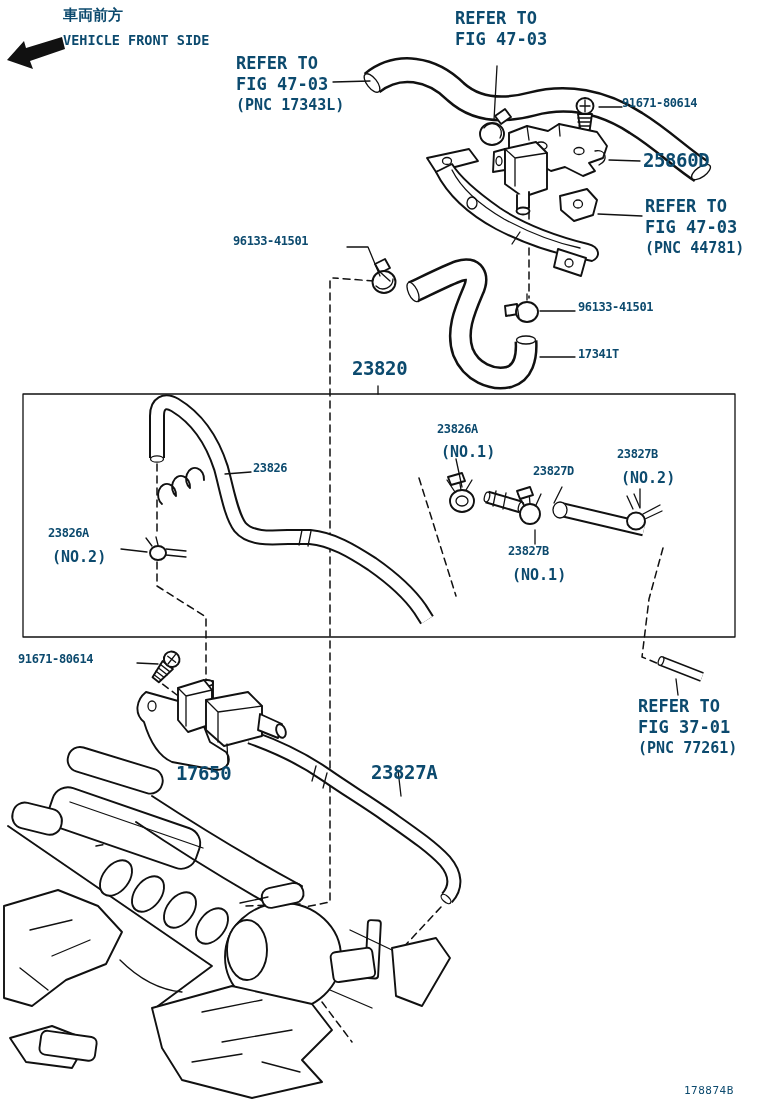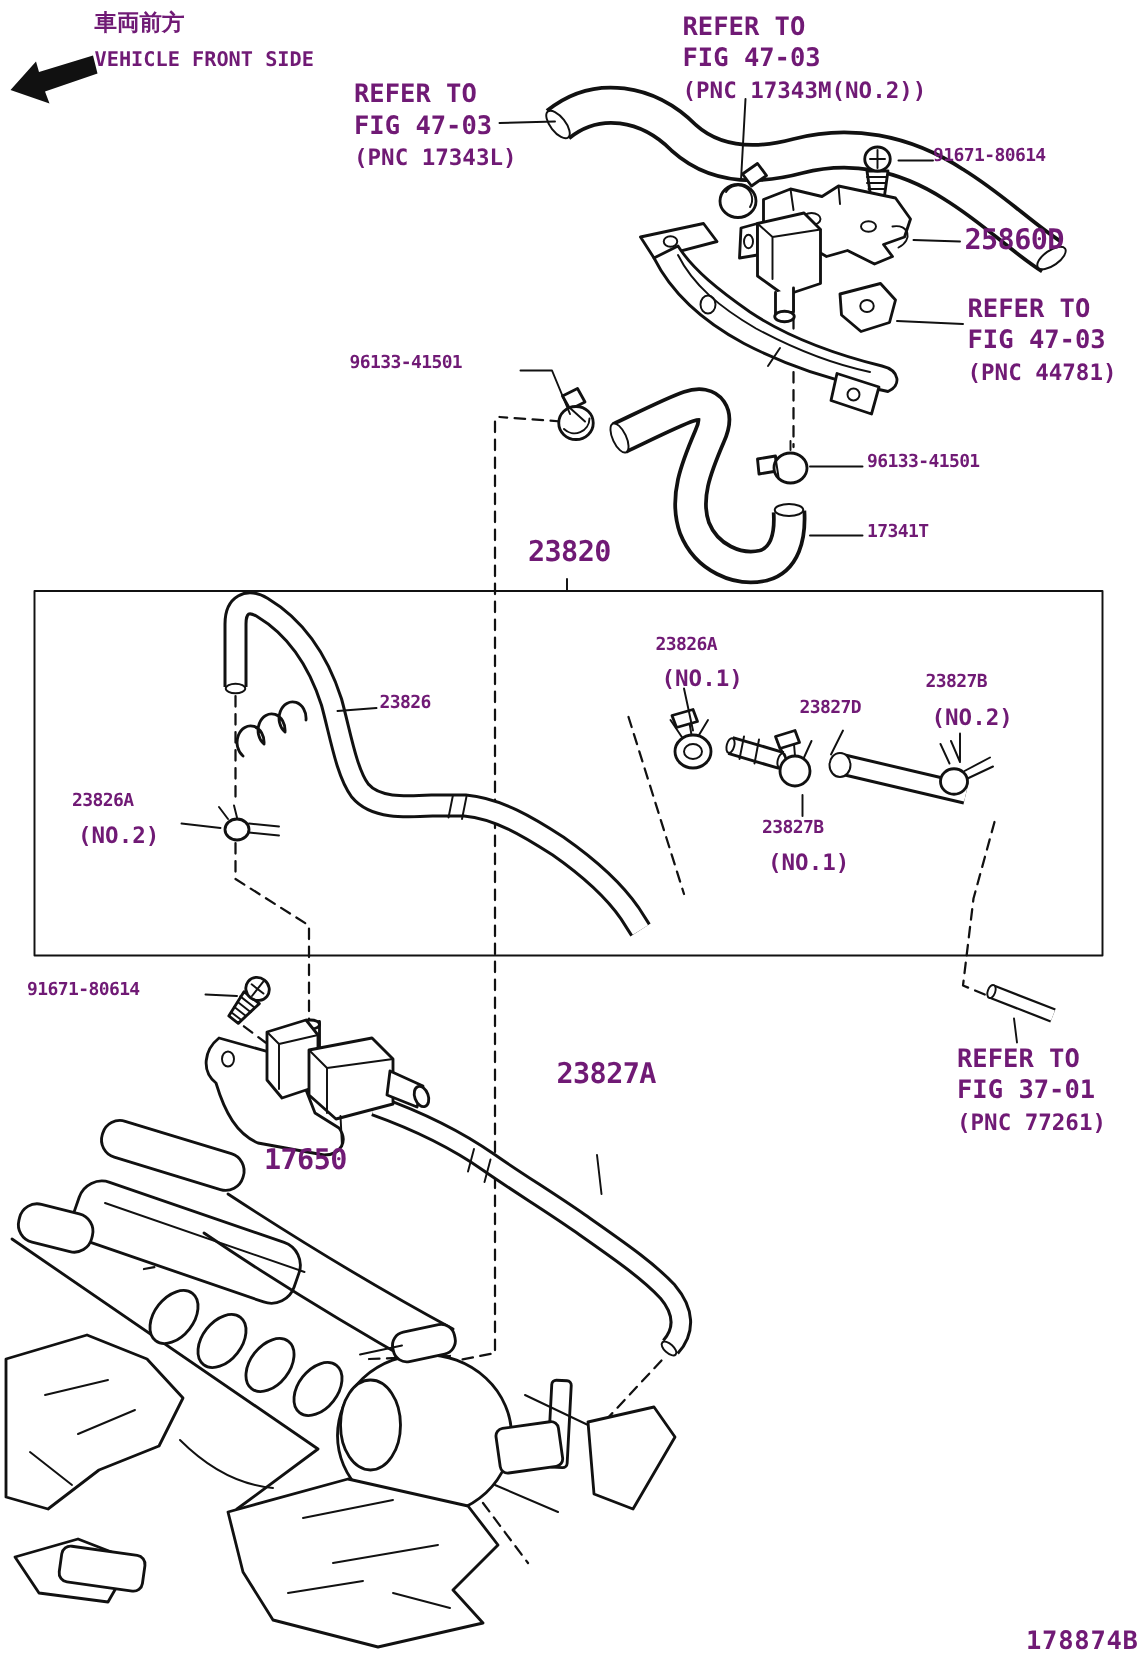--- a/index.html
+++ b/index.html
@@ -1,28 +1,28 @@
 <!DOCTYPE html>
 <html><head>
 <meta charset="utf-8">
 <style>
   html,body{margin:0;padding:0;background:#fff;}
   .stage{position:relative;width:760px;height:1112px;background:#fff;overflow:hidden;
-         font-family:"DejaVu Sans Mono","Liberation Mono",monospace;color:#701a75;}
+         font-family:"DejaVu Sans Mono","Liberation Mono",monospace;color:#0c4a6e;}
   .stage svg{position:absolute;left:0;top:0;}
   .lbl{position:absolute;font-weight:bold;font-size:12px;letter-spacing:-0.4px;
        white-space:nowrap;line-height:1;}
   .big{font-size:19px;}
   .sub{position:absolute;font-weight:bold;font-size:15px;white-space:nowrap;line-height:1;}
   .ref{position:absolute;font-weight:bold;font-size:17px;line-height:21px;white-space:nowrap;}
   .ref .pnc{font-size:15px;font-weight:bold;}
   .plain{position:absolute;font-size:13.5px;font-weight:bold;white-space:nowrap;line-height:1;}
   .jp{position:absolute;font-family:"DejaVu Sans","Liberation Sans",sans-serif;
       font-weight:bold;font-size:15px;white-space:nowrap;line-height:1;}
-  .docnum{position:absolute;font-size:17px;font-weight:bold;letter-spacing:0.5px;}
+  .docnum{position:absolute;font-size:11px;font-weight:normal;letter-spacing:0.5px;}
   
   .ln{stroke:#111;fill:none;stroke-width:1.9;stroke-linecap:round;stroke-linejoin:round;}
   .fw{fill:#fff;}
   .thin{stroke-width:1.3;}
   .dash{stroke-dasharray:7 5;stroke-width:1.5;fill:none;}
   .to{stroke:#111;fill:none;}
   .ti{stroke:#fff;fill:none;}
 </style>
 </head>
 <body>
@@ -246,21 +246,20 @@
 
   <div class="ref" style="left:236px;top:53px">
     <div>REFER TO</div>
     <div>FIG 47-03</div>
     <div class="pnc">(PNC 17343L)</div>
   </div>
 
   <div class="ref" style="left:455px;top:8px">
     <div>REFER TO</div>
     <div>FIG 47-03</div>
-    <div class="pnc">(PNC 17343M(NO.2))</div>
   </div>
 
   <div class="ref" style="left:645px;top:196px">
     <div>REFER TO</div>
     <div>FIG 47-03</div>
     <div class="pnc">(PNC 44781)</div>
   </div>
 
   <div class="ref" style="left:638px;top:696px">
     <div>REFER TO</div>
@@ -285,17 +284,17 @@
   <div class="sub" style="left:621px;top:471px">(NO.2)</div>
 
   <div class="lbl" style="left:48px;top:527px">23826A</div>
   <div class="sub" style="left:52px;top:550px">(NO.2)</div>
 
   <div class="lbl" style="left:508px;top:545px">23827B</div>
   <div class="sub" style="left:512px;top:568px">(NO.1)</div>
 
   <div class="lbl" style="left:18px;top:653px">91671-80614</div>
   <div class="lbl big" style="left:176px;top:764px">17650</div>
-  <div class="lbl big" style="left:371px;top:707px">23827A</div>
+  <div class="lbl big" style="left:371px;top:763px">23827A</div>
 
   <div class="docnum" style="left:684px;top:1084px">178874B</div>
 
 </div>
 
 </body></html>

